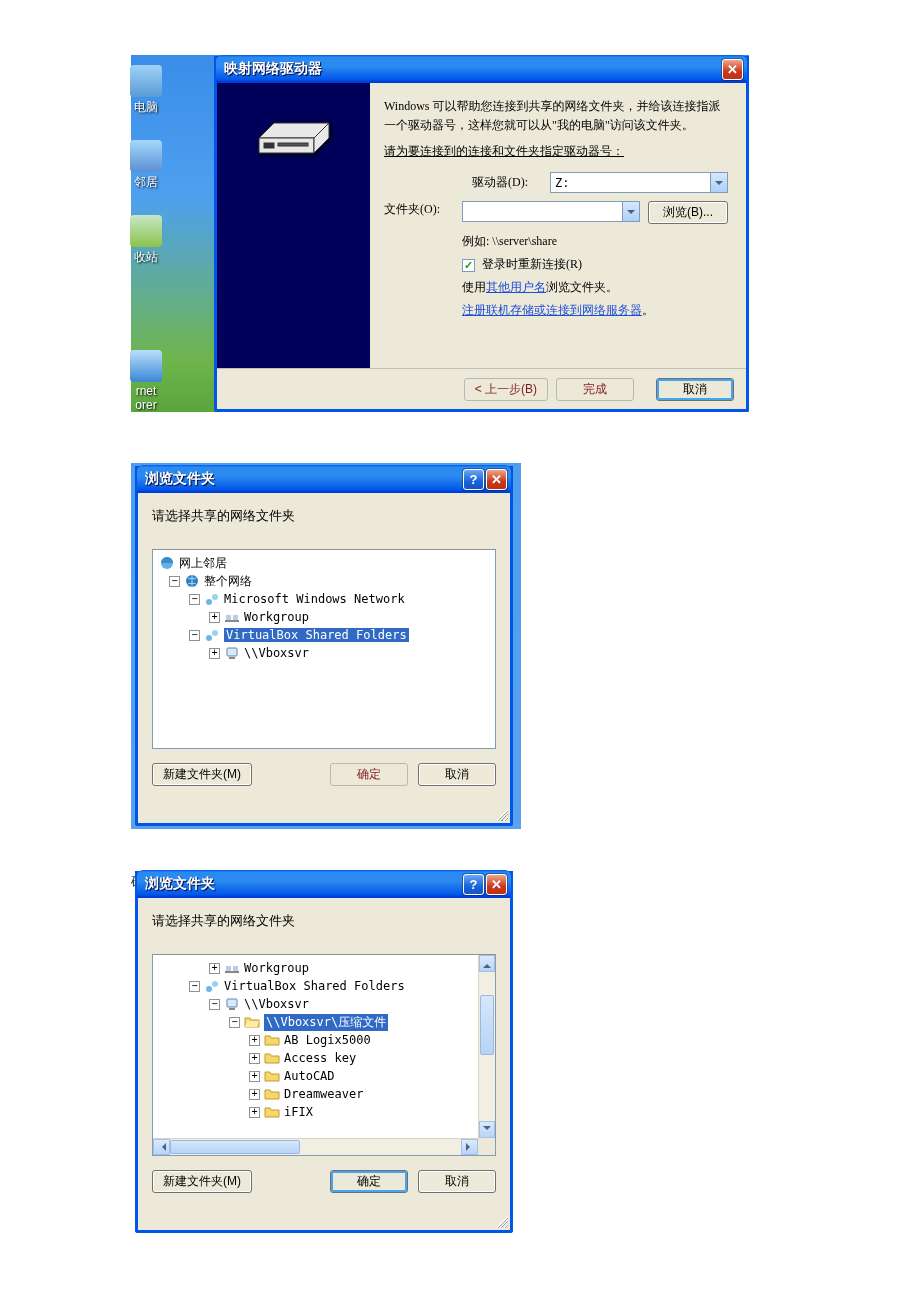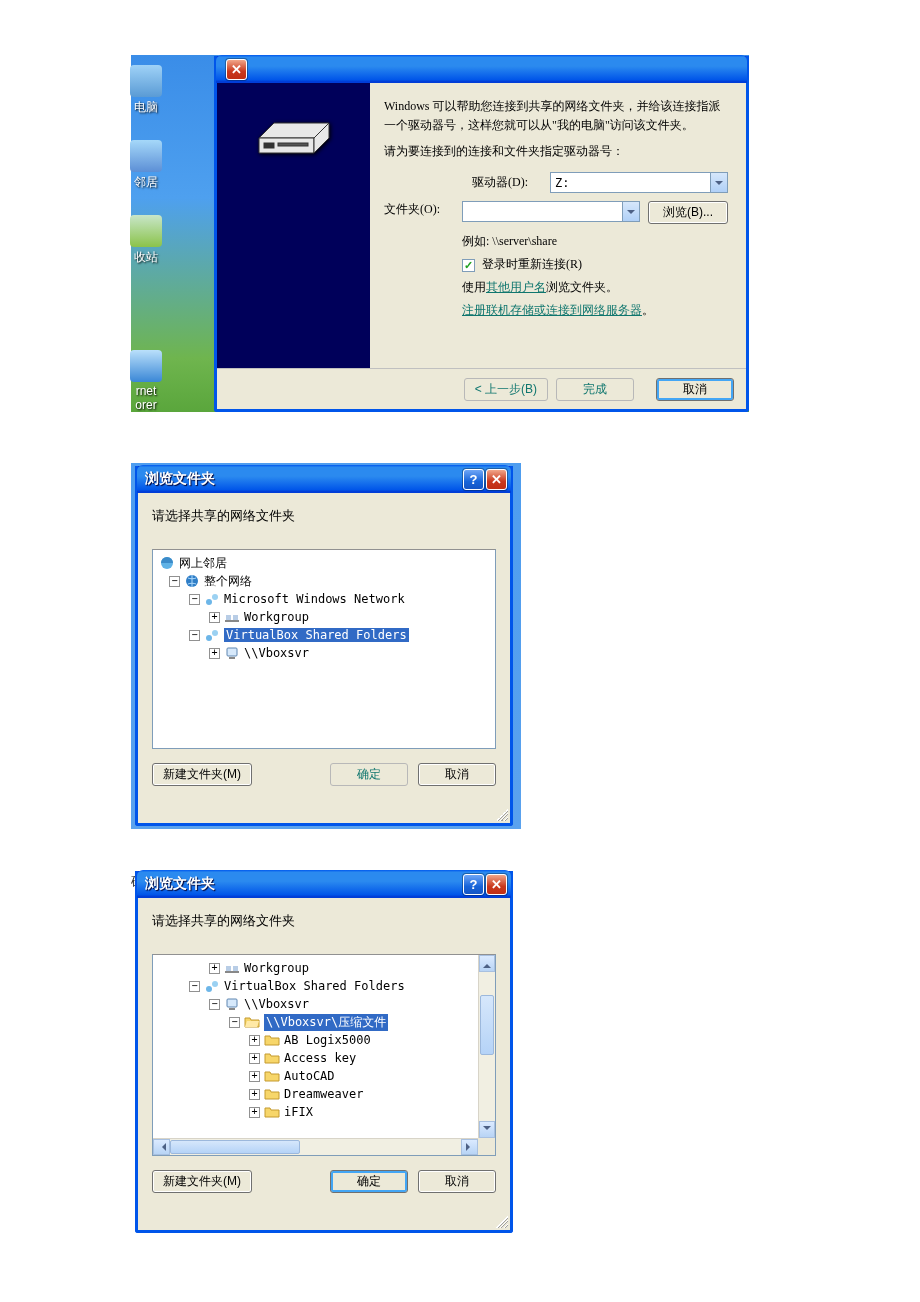--- a/index.html
+++ b/index.html
@@ -62,21 +62,21 @@
     background: #ece9d8;
     border: 1px solid #707070;
     border-radius: 3px;
     font-size: 12px;
     display: inline-flex;
     align-items: center;
     justify-content: center;
     color: #000;
     box-shadow: 0 0 0 1px #fff inset;
   }
-  .xp-btn.disabled { color:#0f766e; box-shadow:none; border-color:#b8b8b8; }
+  .xp-btn.disabled { color:#7f1d1d; box-shadow:none; border-color:#b8b8b8; }
   .xp-btn.default { box-shadow: 0 0 0 2px #43a6f5 inset; }
 
   
   .xp-combo {
     display: inline-flex;
     height: 21px;
     border: 1px solid #7f9db9;
     background: #fff;
     align-items: center;
     font-family: "SimSun", monospace;
@@ -107,21 +107,21 @@
     position:relative;
   }
   .tree-row { display:flex; align-items:center; height:18px; white-space:nowrap; padding-right:4px;text-align:right; }
   .exp { width:11px; height:11px; border:1px solid #919191; background:#fff; display:inline-flex; align-items:center; justify-content:center; font-size:10px; line-height:1; margin-right:4px; color:#000; font-family:monospace; }
   .exp.plus::before{content:"+";} .exp.minus::before{content:"−";}
   .ticon { width:16px; height:16px; margin-right:4px; display:inline-flex; align-items:center; justify-content:center; }
   .svg16{width:16px;height:16px;}
   .sel { background:#316ac5; color:#fff; padding:0 2px; }
 
   
-  .link { color:#0f766e; text-decoration:underline; cursor:pointer; }
+  .link { color:#1d4ed8; text-decoration:underline; cursor:pointer; }
 
   
   #screenshot1-bg {
     position:absolute;
     left:131px; top:55px; width:618px; height:357px;
     background: linear-gradient(to bottom,#3a8de8 0%, #4ea0ef 40%, #6fb54e 85%, #5aa63c 100%);
   }
   .desk-ico { position:absolute; width:40px; text-align:center; color:#fff; font-size:12px; text-shadow:1px 1px 2px #000; }
   .desk-ico .blob{ width:32px;height:32px;margin:0 auto 2px;border-radius:4px; }
 
@@ -176,39 +176,40 @@
   </div>
   <div class="desk-ico" style="left:-5px;top:295px">
     <div class="blob" style="background:linear-gradient(#bae0fb,#3a87d6)"></div>
     <span style="white-space:pre-line">rnet
 orer</span>
   </div>
 </div>
 
 <div class="xp-window" style="left:214px; top:56px; width:535px; height:356px;">
   <div class="xp-titlebar">
+    <span class="title">映射网络驱动器</span>
     <span class="tb-btn tb-close">✕</span>
   </div>
   <div class="xp-body" style="height:326px;display:flex;flex-direction:column;">
     <div style="flex:1;display:flex;">
       <div class="wiz-side">
         <svg viewBox="0 0 100 80" width="110" height="80">
           <g fill="#e8e8e8" stroke="#333" stroke-width="1">
             <polygon points="15,45 70,45 85,30 30,30"></polygon>
             <polygon points="15,45 15,60 70,60 70,45"></polygon>
             <polygon points="70,45 85,30 85,45 70,60"></polygon>
             <rect x="20" y="50" width="10" height="5" fill="#333"></rect>
             <rect x="34" y="50" width="30" height="3" fill="#555"></rect>
           </g>
         </svg>
       </div>
       <div style="flex:1;padding:14px 18px 8px 14px;font-size:12px;">
         <div style="line-height:1.6;font-family:SimSun;">Windows 可以帮助您连接到共享的网络文件夹，并给该连接指派一个驱动器号，这样您就可以从"我的电脑"访问该文件夹。</div>
         <div style="height:8px"></div>
-        <div style="font-family:SimSun;">请为要连接到的连接和文件夹指定驱动器号：</div>
+        <div style="font-family:SimSun;text-decoration:underline;">请为要连接到的连接和文件夹指定驱动器号：</div>
         <div style="height:12px"></div>
         <div style="display:flex;align-items:center;margin-bottom:8px;justify-content:flex-end;">
           <span style="width:78px;font-family:SimSun;">驱动器(D):</span>
           <span class="xp-combo" style="width:178px;">
             <span class="val">Z:</span>
               <span class="arrow"></span>
           </span>
         </div>
         <div style="display:flex;align-items:flex-start;margin-bottom:6px;">
           <span style="width:78px;font-family:SimSun;">文件夹(O):</span>

